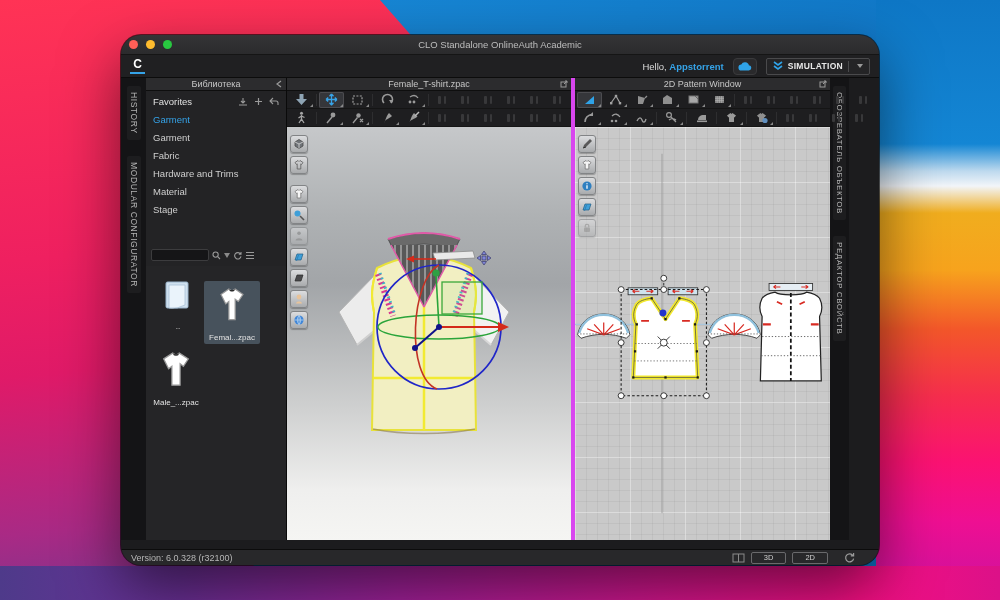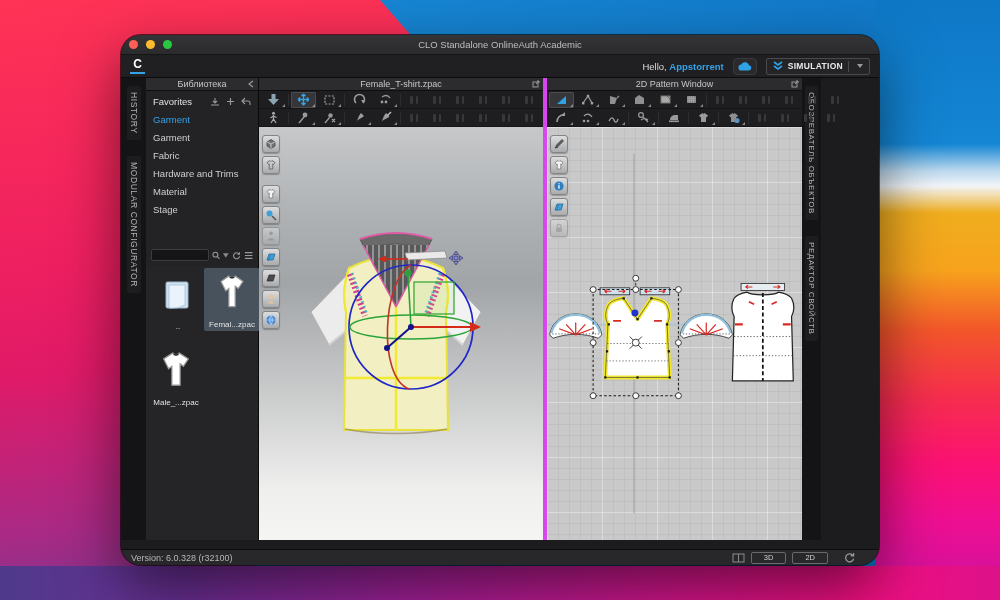--- a/index.html
+++ b/index.html
@@ -24,21 +24,21 @@
   .sim-btn{height:17px;background:#242426;border:1px solid #4a4a4c;border-radius:2px;display:flex;align-items:center;gap:5px;padding:0 6px;font-size:8.5px;font-weight:bold;color:#e8e8e8;letter-spacing:.3px}
   .sim-caret{width:0;height:0;border-left:3px solid transparent;border-right:3px solid transparent;border-top:4px solid #9a9a9a;margin-left:3px}
   .sim-sep{width:1px;height:11px;background:#4a4a4c}
   
   #mainrow{position:absolute;top:43px;left:0;right:0;bottom:25px;display:flex}
   .vtabs{width:25px;background:#141416;display:flex;flex-direction:column;align-items:center;padding-top:8px;gap:16px}
   .vtabs.right{width:19px}
   .vtab{writing-mode:vertical-rl;font-size:8.5px;color:#b4b4b4;letter-spacing:.6px;background:#1d1d1f;padding:6px 2px;border-radius:2px;white-space:nowrap}
   .vtabs.right .vtab{font-size:8px}
   
-  #library{width:113px;background:#232325;border-right:1px solid #0a0a0a;display:flex;flex-direction:column;position:relative}
+  #library{width:141px;background:#232325;border-right:1px solid #0a0a0a;display:flex;flex-direction:column;position:relative}
   .panel-head{height:13px;background:#2c2c2e;font-size:9px;color:#c6c6c6;display:flex;align-items:center;justify-content:center;position:relative;border-bottom:1px solid #0e0e0e;flex:none}
   .panel-head .ph-ic{position:absolute;right:3px;top:2px}
   .lib-fav{display:flex;align-items:center;padding:5px 7px 3px 7px;font-size:9.5px;color:#e0e0e0}
   .lib-fav .fav-ics{margin-left:auto;display:flex;gap:6px;align-items:center}
   .lib-item{font-size:9.5px;color:#cfcfcf;padding:3.5px 7px}
   .lib-item.sel{color:#35a3e8}
   .searchrow{display:flex;align-items:center;gap:3px;padding:3px 5px;margin-top:28px}
   .searchrow input{width:58px;height:12px;background:#151517;border:1px solid #3c3c3e;border-radius:2px;color:#ddd;font-size:8px;padding:0 3px;outline:none}
   .files{flex:1;background:#252527;margin-top:2px;position:relative}
   .tile{position:absolute;width:56px;text-align:center;font-size:8px;color:#e2e2e2}
@@ -163,21 +163,21 @@
         <div class="files">
           <div class="tile" style="left:4px;top:4px">
             <div class="tico">
               <svg width="38" height="38" viewBox="0 0 38 38">
                   <rect x="7" y="5" width="22" height="26" rx="1.5" fill="#cfe0ee" stroke="#9ab4cc"></rect>
                   <path d="M10 8h16v20a24 24 0 0 1-16 3z" fill="#eaf3fb" stroke="#aac2d8" stroke-width=".8"></path>
                 </svg>
             </div>
             <div>..</div>
           </div>
-          <div class="tile sel" style="left:58px;top:2px">
+          <div class="tile sel" style="left:58px;top:15px">
             <div class="tico">
               <svg width="44" height="44" viewBox="0 0 56 56">
                   <path d="M14 12L24 5l4 3 4-3 10 7-6 9-4-3v26H24V21l-4 3z" fill="#fff" stroke="#9a9a9a" stroke-width="1.5"></path>
                   <path d="M24 5c1.5 2 6.5 2 8 0l-1.5 3h-5z" fill="#2a2a2a"></path>
                 </svg>
             </div>
             <div>Femal...zpac</div>
           </div>
           <div class="tile" style="left:2px;top:80px">
             <div class="tico">

